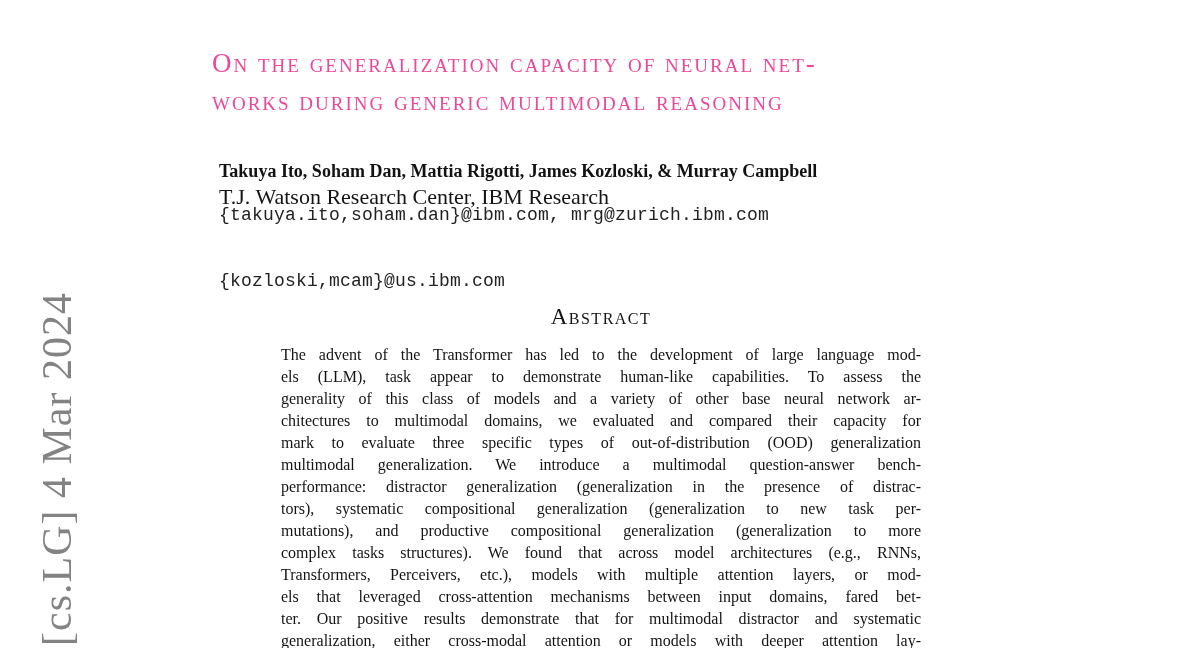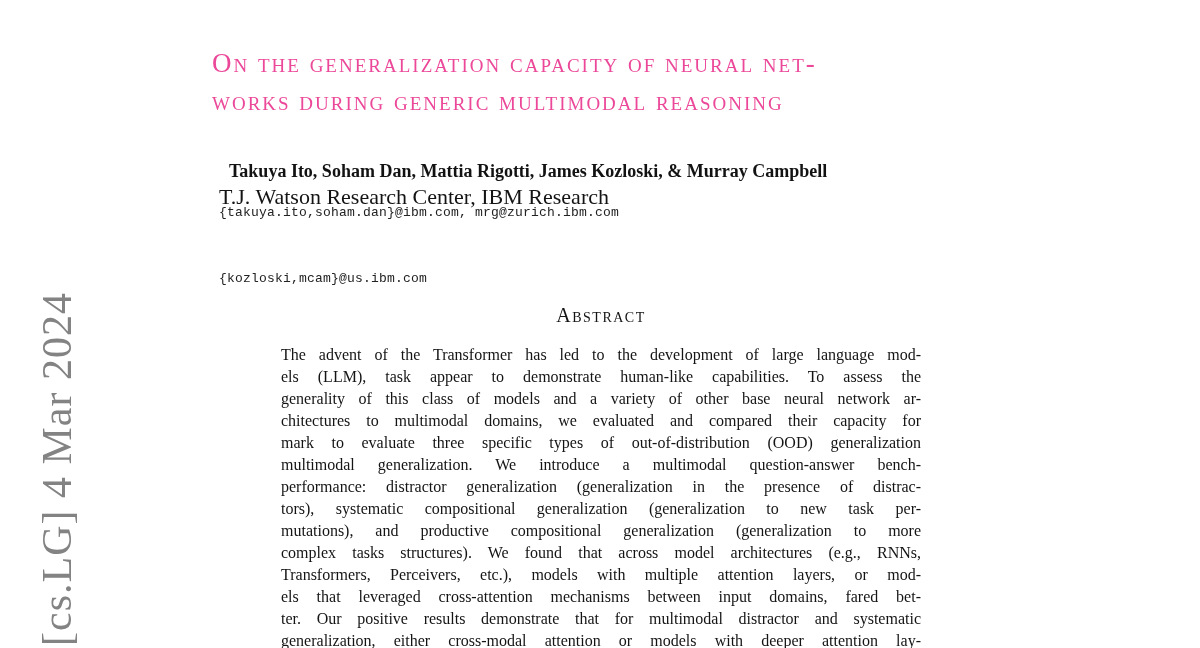--- a/index.html
+++ b/index.html
@@ -32,53 +32,53 @@
     font-size: 27px;
     font-weight: 400;
     font-variant: small-caps;
     letter-spacing: 2px;
     line-height: 38px;
     color: #ec4899;
   }
   .title .tl { display: block; white-space: nowrap; }
   .authors {
     position: absolute;
-    left: 229px;
+    left: 219px;
     top: 161px;
     font-size: 18px;
     font-weight: 700;
     white-space: nowrap;
     color: #121212;
   }
   .affiliation {
     position: absolute;
     left: 219px;
     top: 184px;
     font-size: 22px;
     white-space: nowrap;
     color: #141414;
   }
   .email {
     position: absolute;
     left: 219px;
     font-family: "Liberation Mono", "DejaVu Sans Mono", monospace;
-    font-size: 13px;
+    font-size: 18px;
     letter-spacing: 0.2px;
     white-space: nowrap;
     color: #222222;
   }
   .email.l1 { top: 205px; }
   .email.l2 { top: 227px; margin-top: 44px; }
   .abs-heading {
     position: absolute;
     left: 281px;
     top: 304px;
     width: 640px;
     text-align: center;
-    font-size: 20px;
+    font-size: 23px;
     font-variant: small-caps;
     letter-spacing: 1.5px;
     color: #141414;
   }
   .abs-body {
     position: absolute;
     left: 281px;
     top: 344px;
     width: 640px;
     font-size: 16px;

